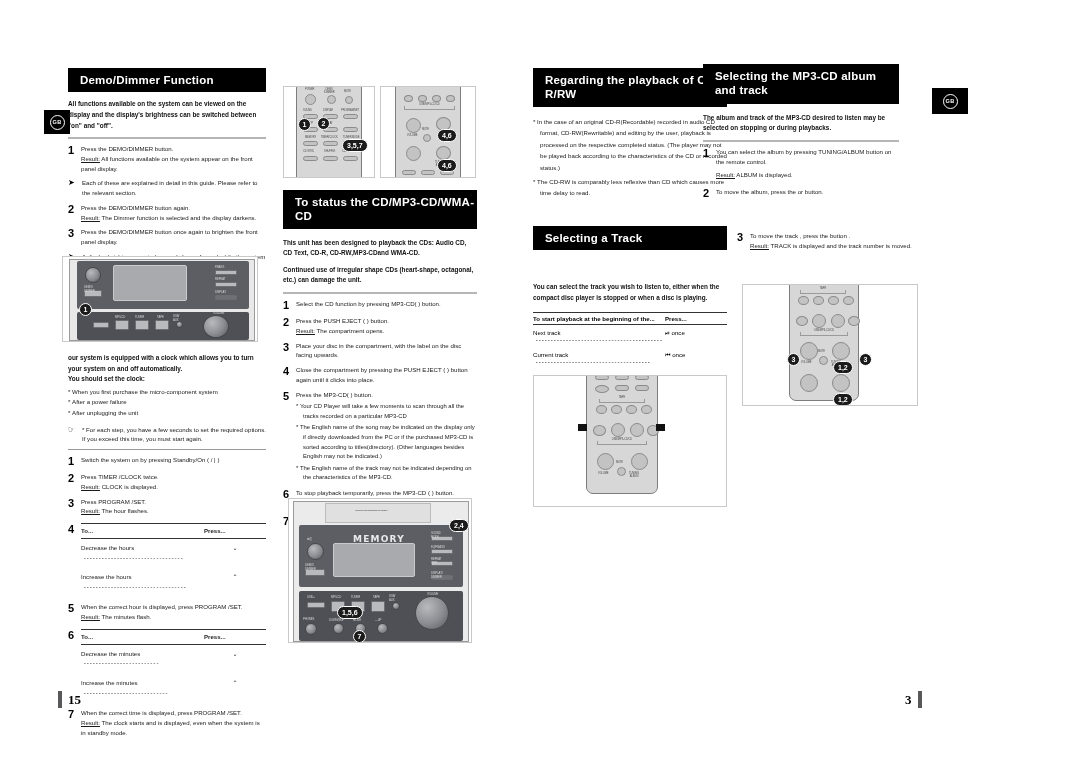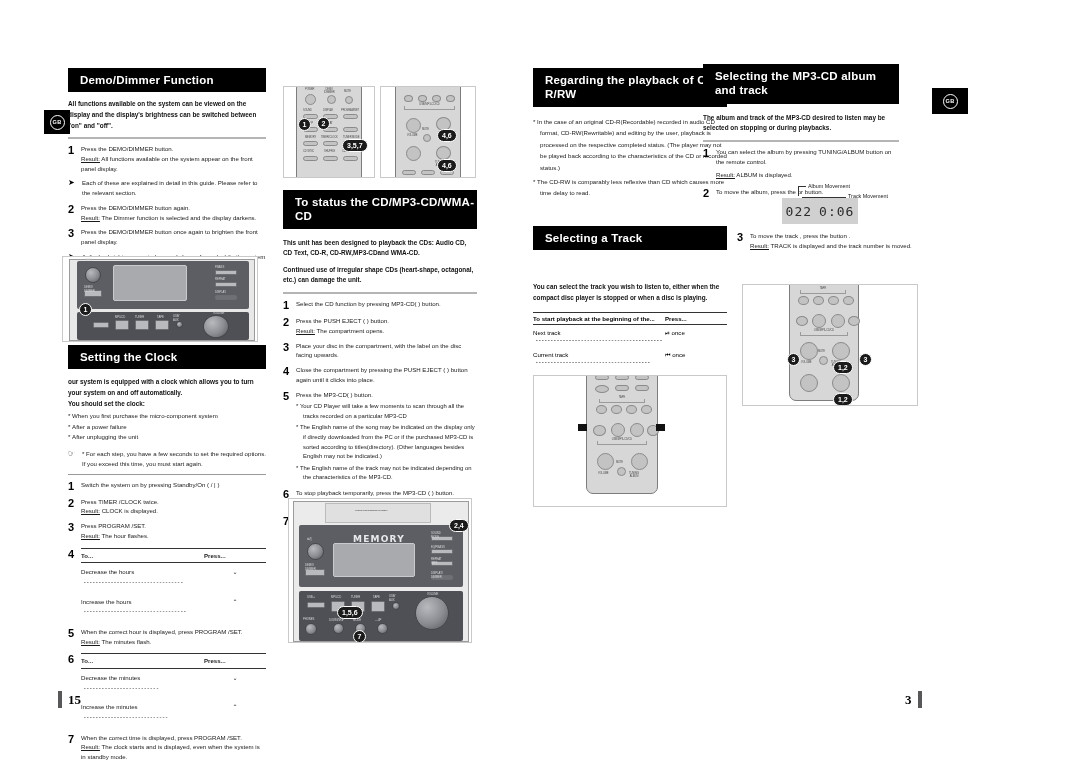--- a/index.html
+++ b/index.html
@@ -346,21 +346,20 @@
     <div class="unit-btn" style="left:92px;top:63px;width:14px;height:10px;"></div>
     <div class="unit-txt" style="left:94px;top:58px;">TAPE</div>
     <div class="unit-knob" style="left:113px;top:64px;width:7px;height:7px;"></div>
     <div class="unit-txt" style="left:110px;top:57px;">USB/<br>AUX</div>
     <div class="unit-knob" style="left:140px;top:58px;width:26px;height:23px;"></div>
     <div class="unit-txt" style="left:150px;top:54px;">VOLUME</div>
     <div class="callout circle" style="left:16px;top:46px;">1</div>
   </div>
 
   <div style="position:absolute;left:68px;top:345px;width:198px;">
-    <div class="sec-title">Setting the Clock</div>
     <div class="intro" style="margin-top:8px;">our system is equipped with a clock which allows you to turn</div>
     <div class="intro">your system on and off automatically.</div>
     <div class="intro">You should set the clock:</div>
     <div class="bullets" style="margin-top:2px;">
       <div>*&nbsp;<span>When you first purchase the micro-component system</span></div>
       <div>*&nbsp;<span>After a power failure</span></div>
       <div>*&nbsp;<span>After unplugging the unit</span></div>
     </div>
 
     <div class="note" style="margin-top:6px;">
@@ -725,31 +724,20 @@
           <span>ALBUM is displayed.</span></div>
       </div>
     </div>
 
     <div class="step" style="margin-top:7px;">
       <div class="num">2</div>
       <div class="body">To move the album, press the      or      button.</div>
     </div>
   </div>
 
-  <div style="position:absolute;left:762px;top:182px;width:150px;height:46px;">
-    <div class="lead-line" style="left:36px;top:4px;width:1px;height:10px;"></div>
-    <div class="lead-line" style="left:36px;top:4px;width:8px;height:1px;"></div>
-    <div class="lead" style="left:46px;top:1px;">Album Movement</div>
-    <div class="lead-line" style="left:40px;top:15px;width:44px;height:1px;"></div>
-    <div class="lead" style="left:86px;top:11px;">Track Movement</div>
-    <div class="lcd-box" style="left:20px;top:16px;width:76px;height:26px;">
-      <span>022</span>
-      <span>0:06</span>
-    </div>
-  </div>
 
   <div style="position:absolute;left:737px;top:226px;width:196px;">
     <div class="step">
       <div class="num">3</div>
       <div class="body">
         <div>To move  the track , press the           button .</div>
         <div class="res"><u>Result:</u>
           <span>TRACK is displayed and the track number is moved.</span></div>
       </div>
     </div>

